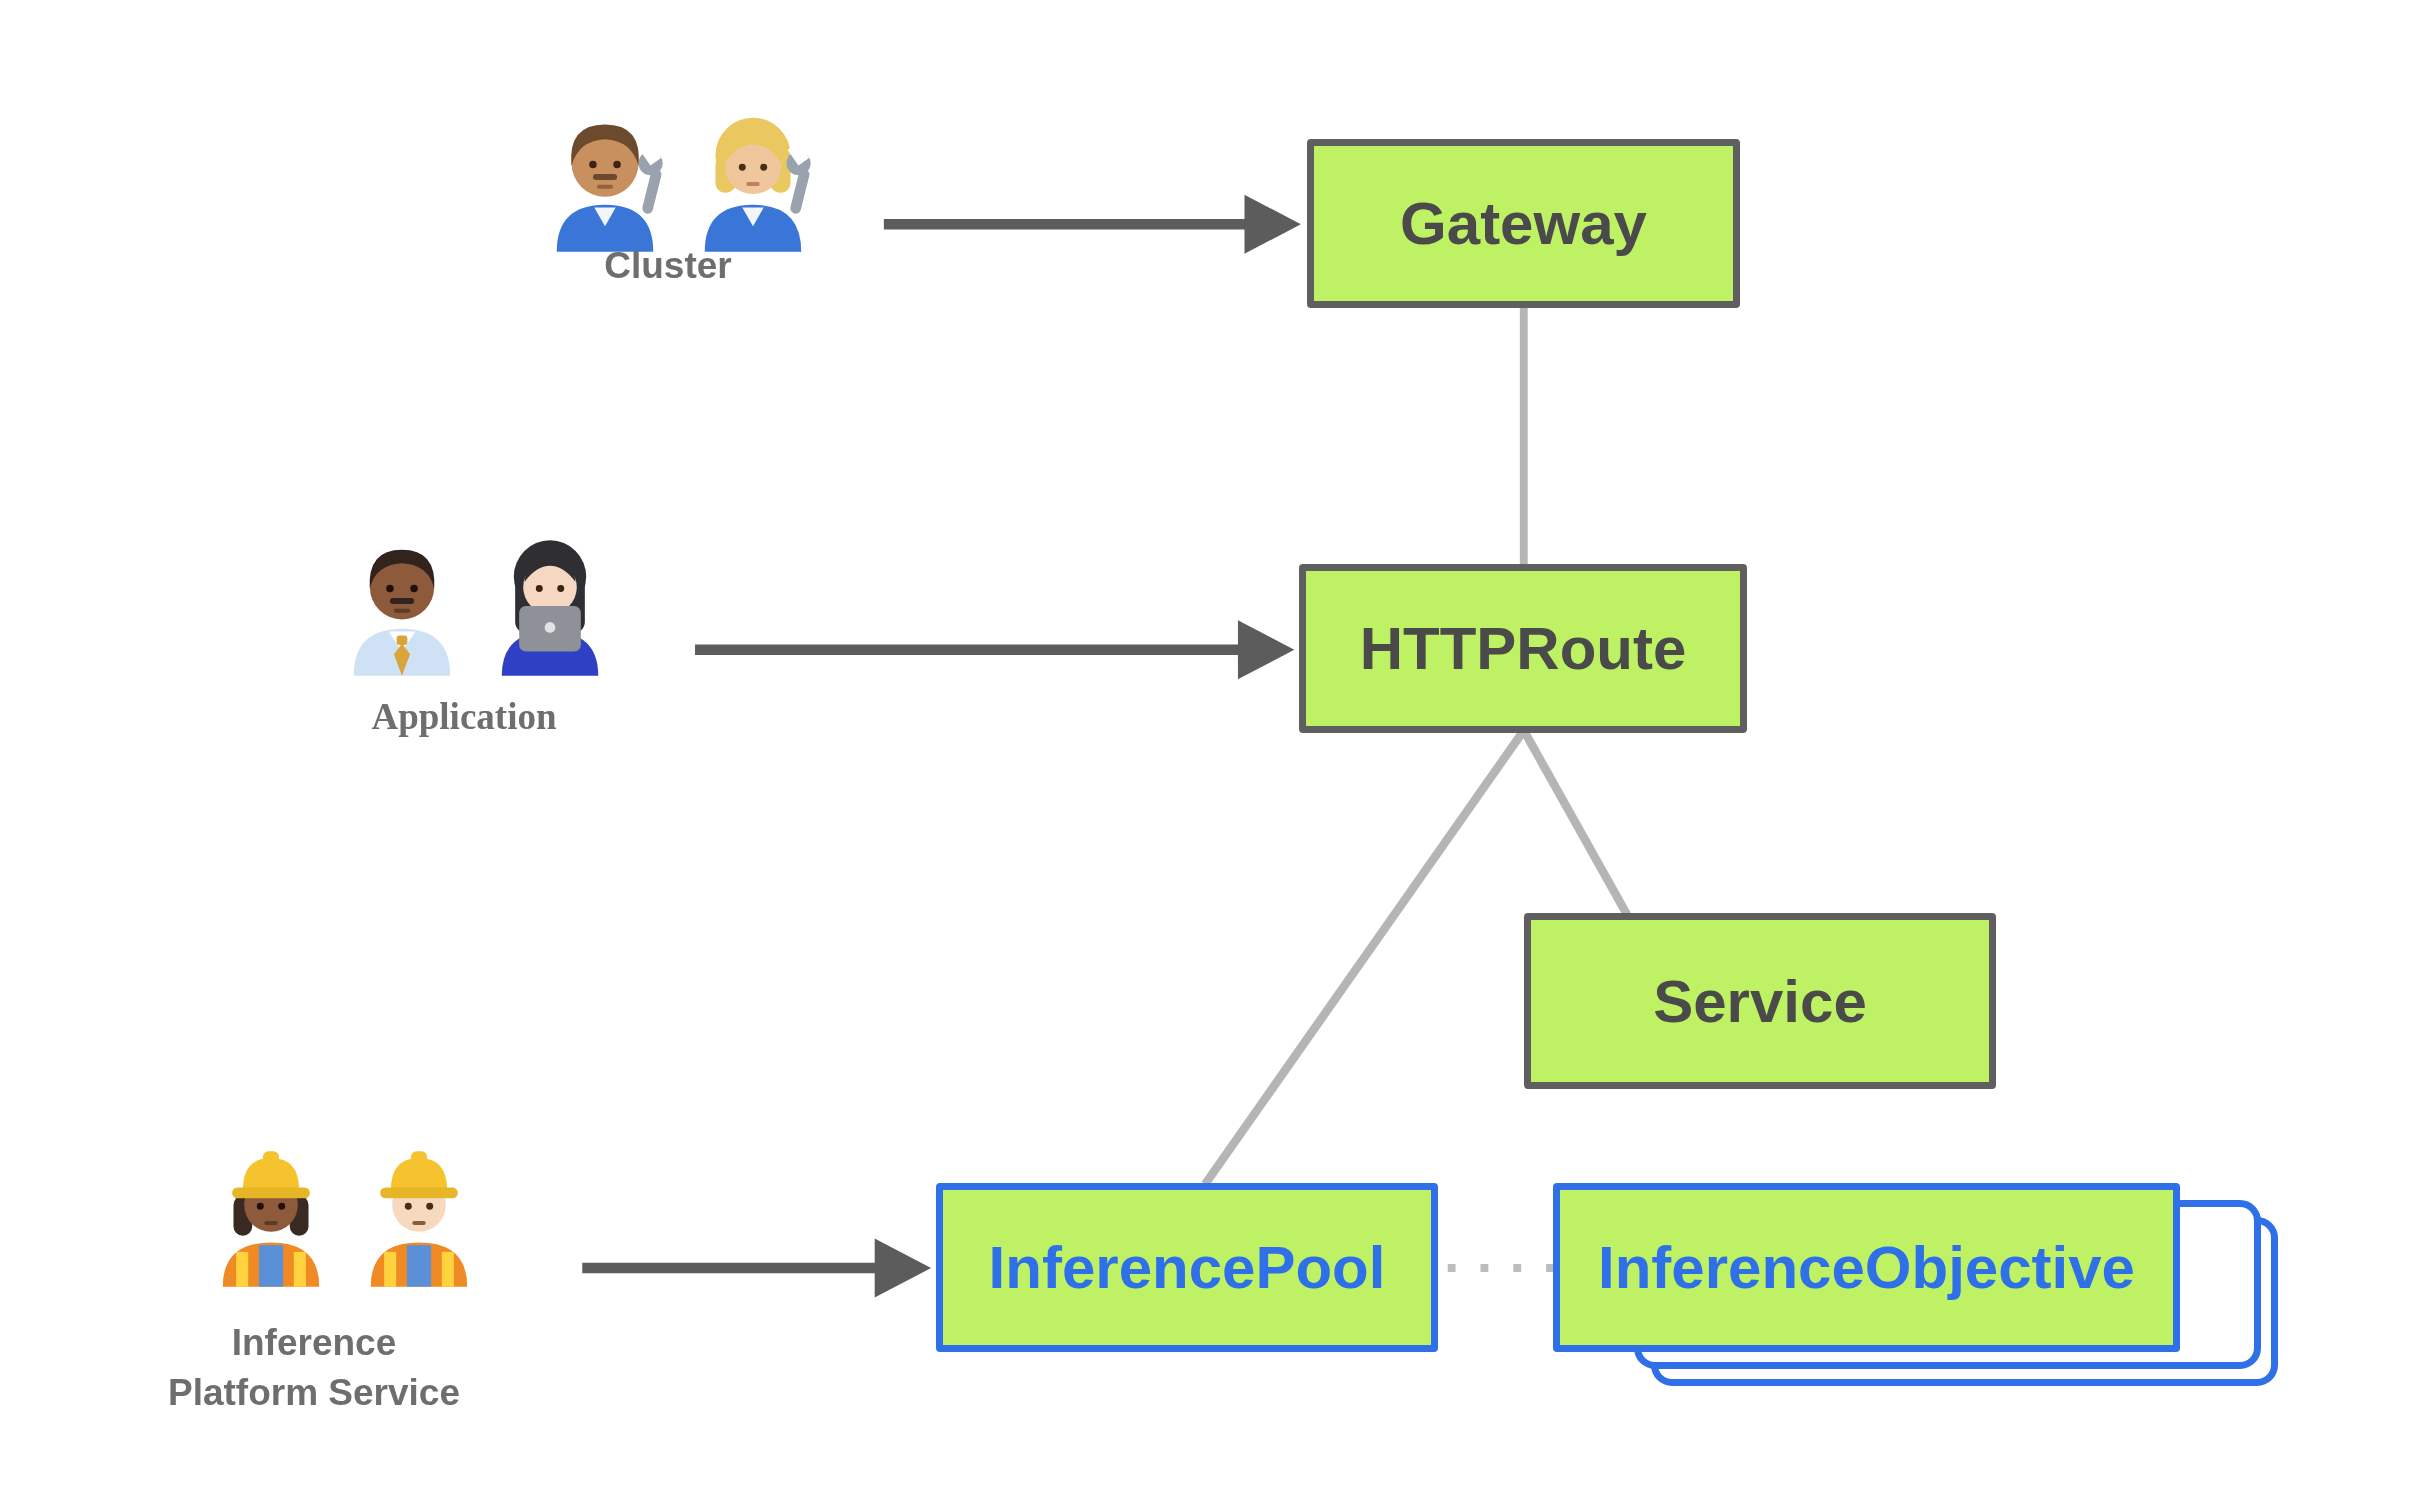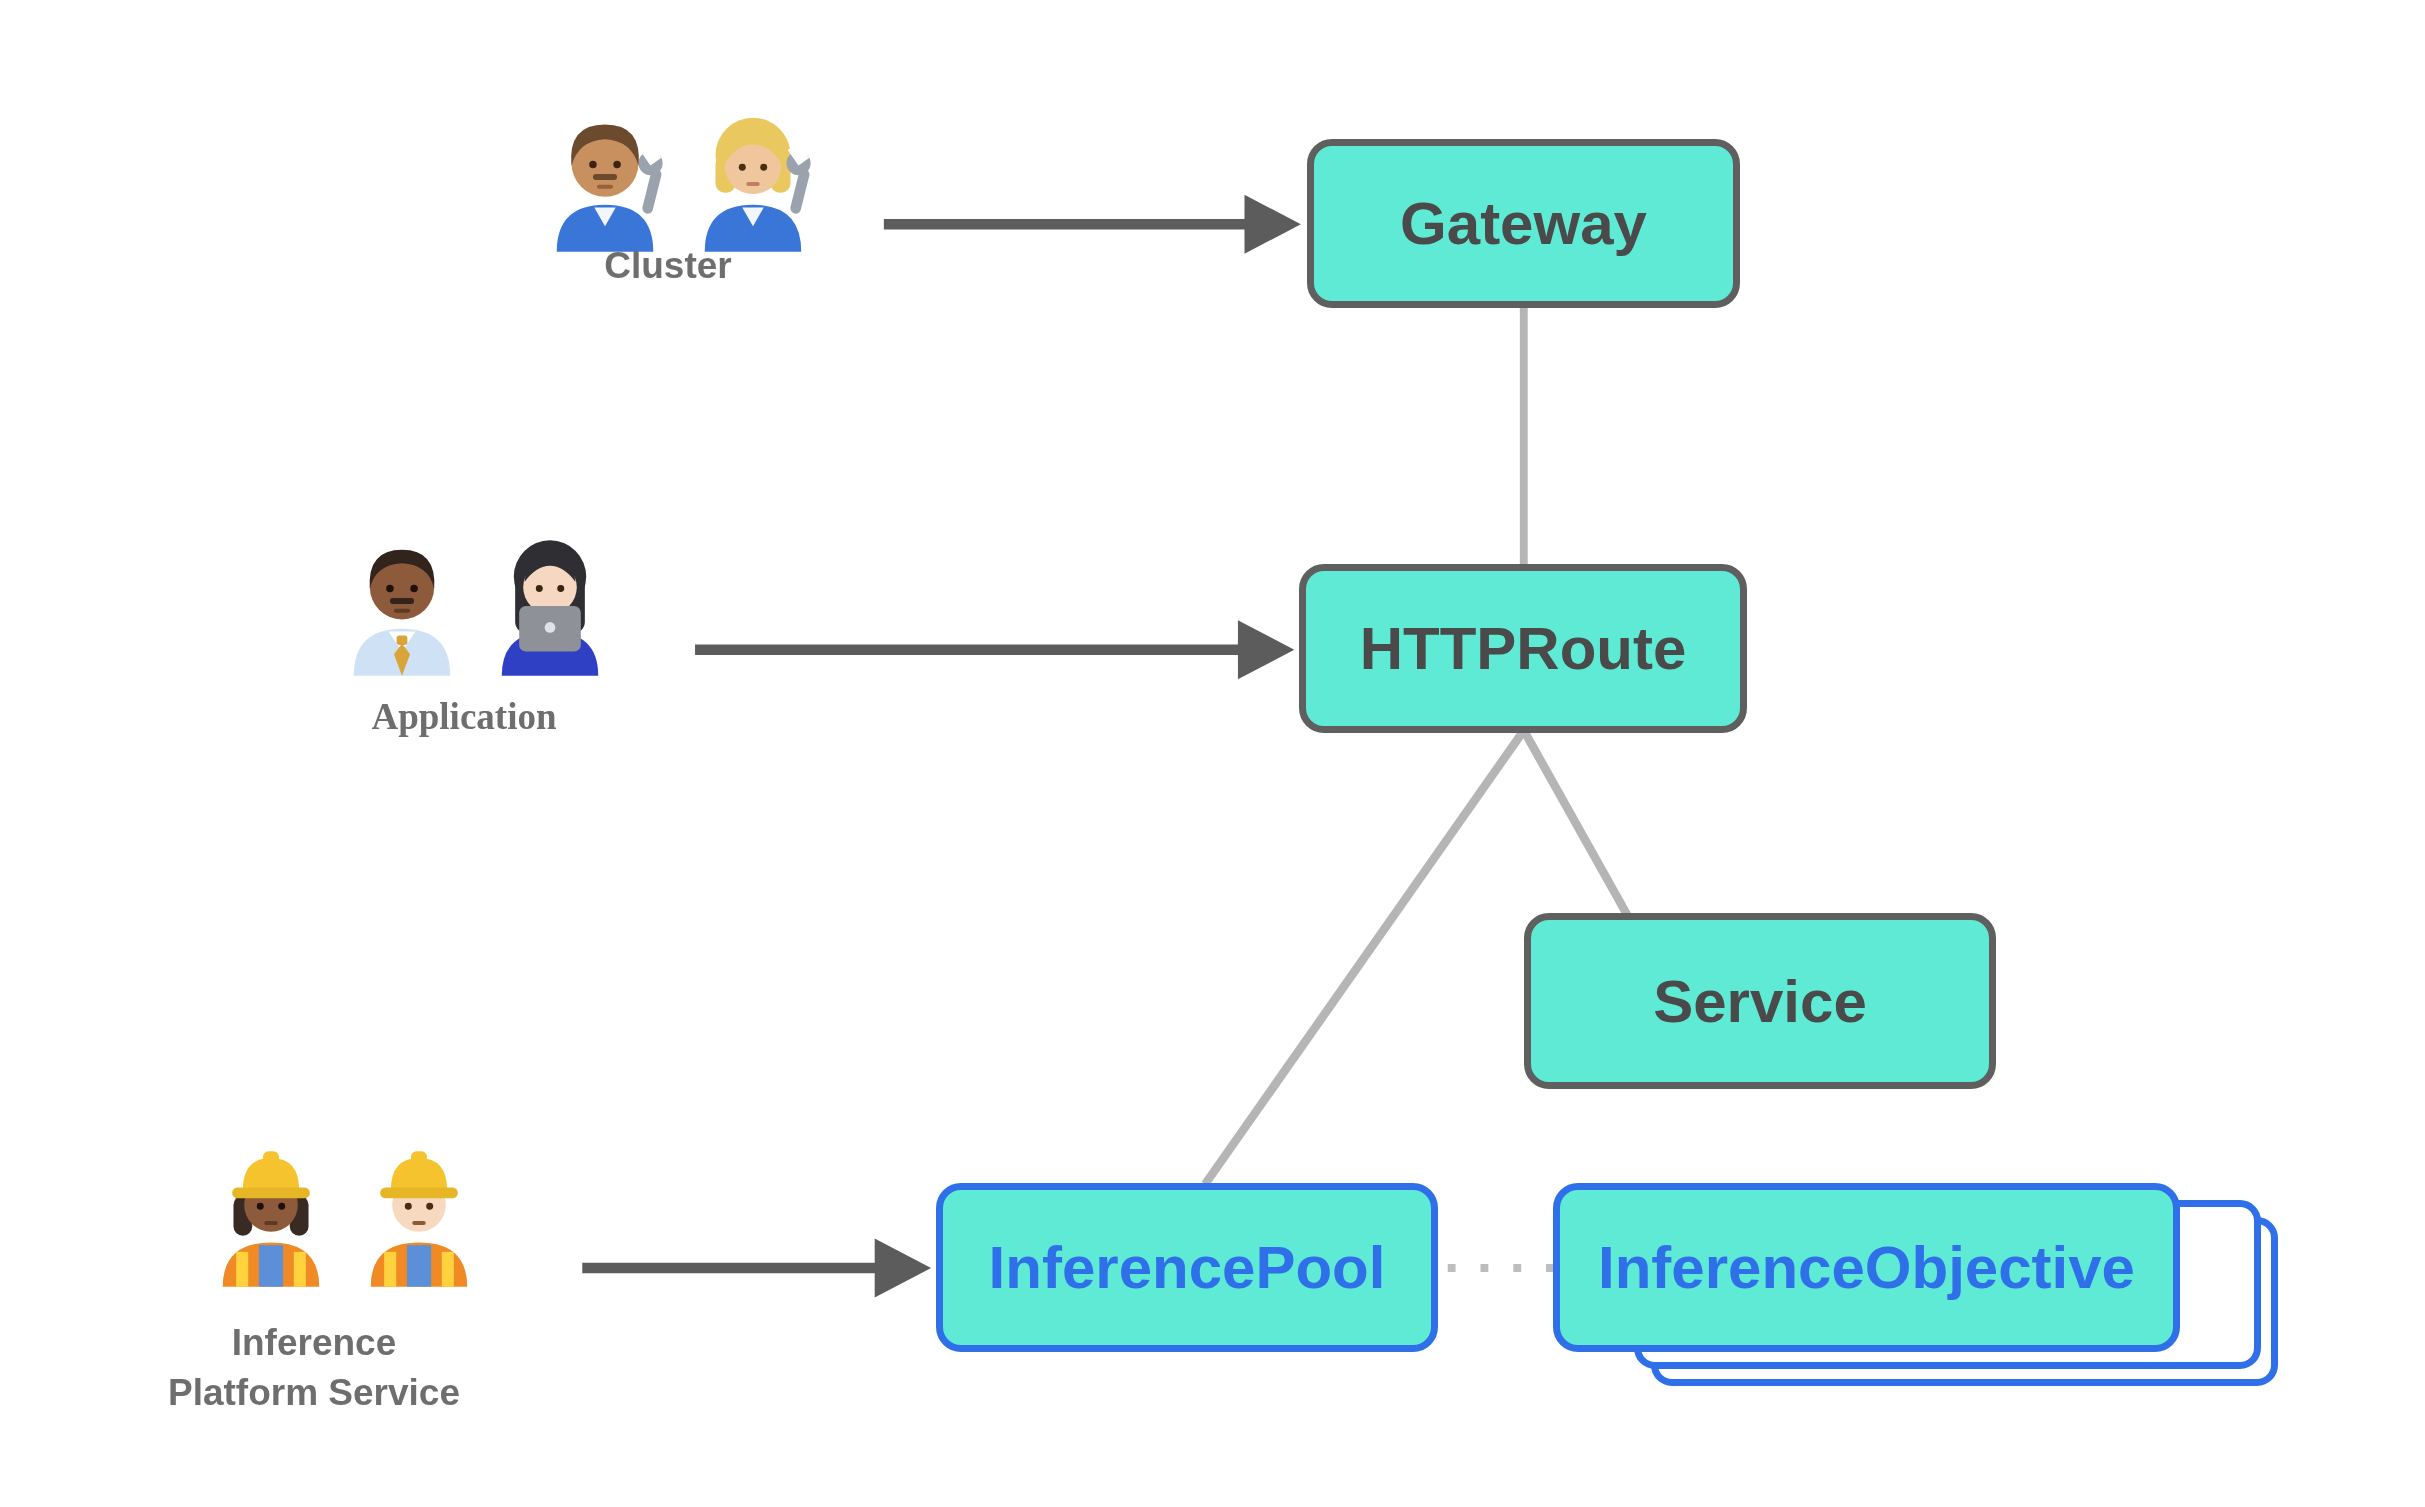--- a/index.html
+++ b/index.html
@@ -3,21 +3,21 @@
 <meta charset="utf-8">
 <style>
   html,body{margin:0;padding:0;background:#ffffff;}
   .canvas{
     position:relative;width:2426px;height:1508px;background:#ffffff;
     font-family:"Liberation Sans",sans-serif;overflow:hidden;
   }
   .edges{position:absolute;left:0;top:0;width:2426px;height:1508px;}
   .node{
     position:absolute;display:flex;align-items:center;justify-content:center;
-    background:#5eead4;border:7.2px solid #5f5f5f;border-radius:25px;
+    background:#bef264;border:7.2px solid #5f5f5f;border-radius:4px;
     font-size:60px;font-weight:700;color:#4a4a4a;box-sizing:border-box;
     letter-spacing:0;white-space:nowrap;
   }
   .node.blue{border-color:#2f70e8;color:#2f70e8;}
   .stack-layer{
     position:absolute;background:#ffffff;border:7.2px solid #2f70e8;
     border-radius:21px;box-sizing:border-box;
   }
   .persona-icons{position:absolute;display:flex;gap:14.4px;}
   .picon{width:134px;height:148px;display:block;}

